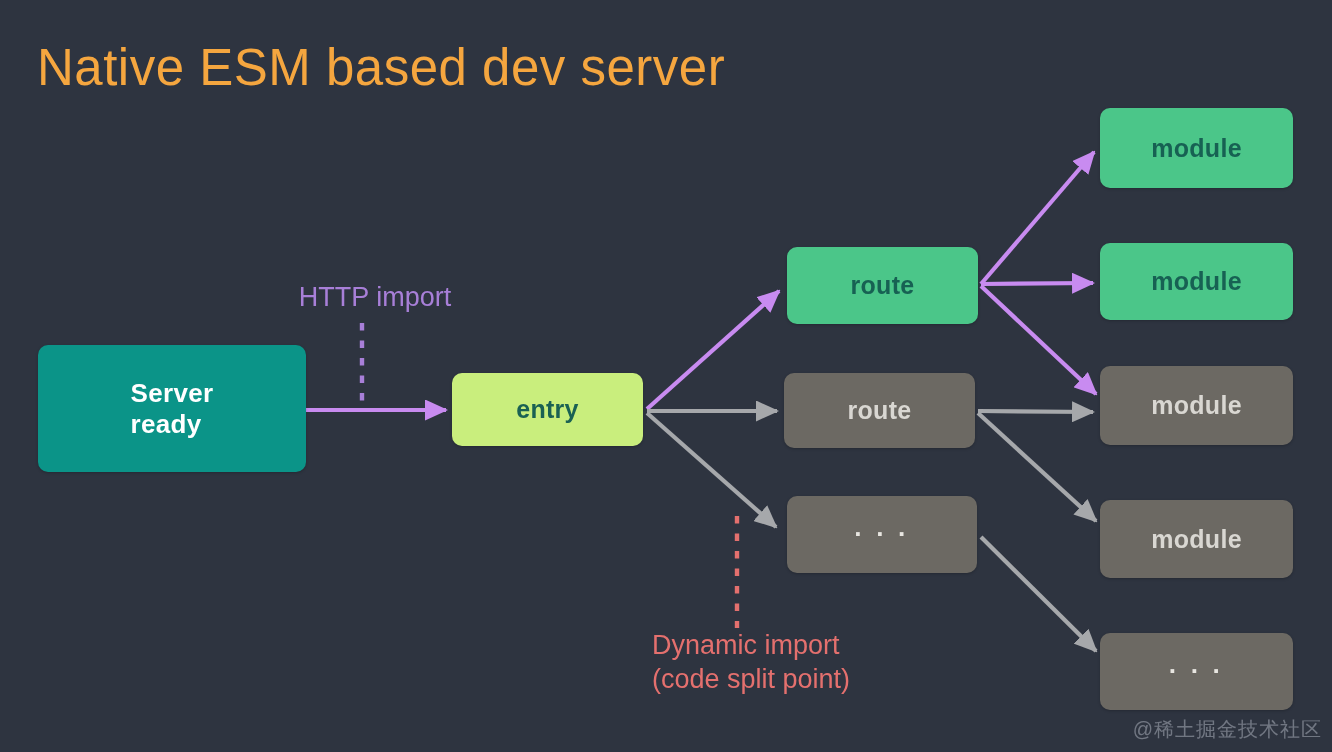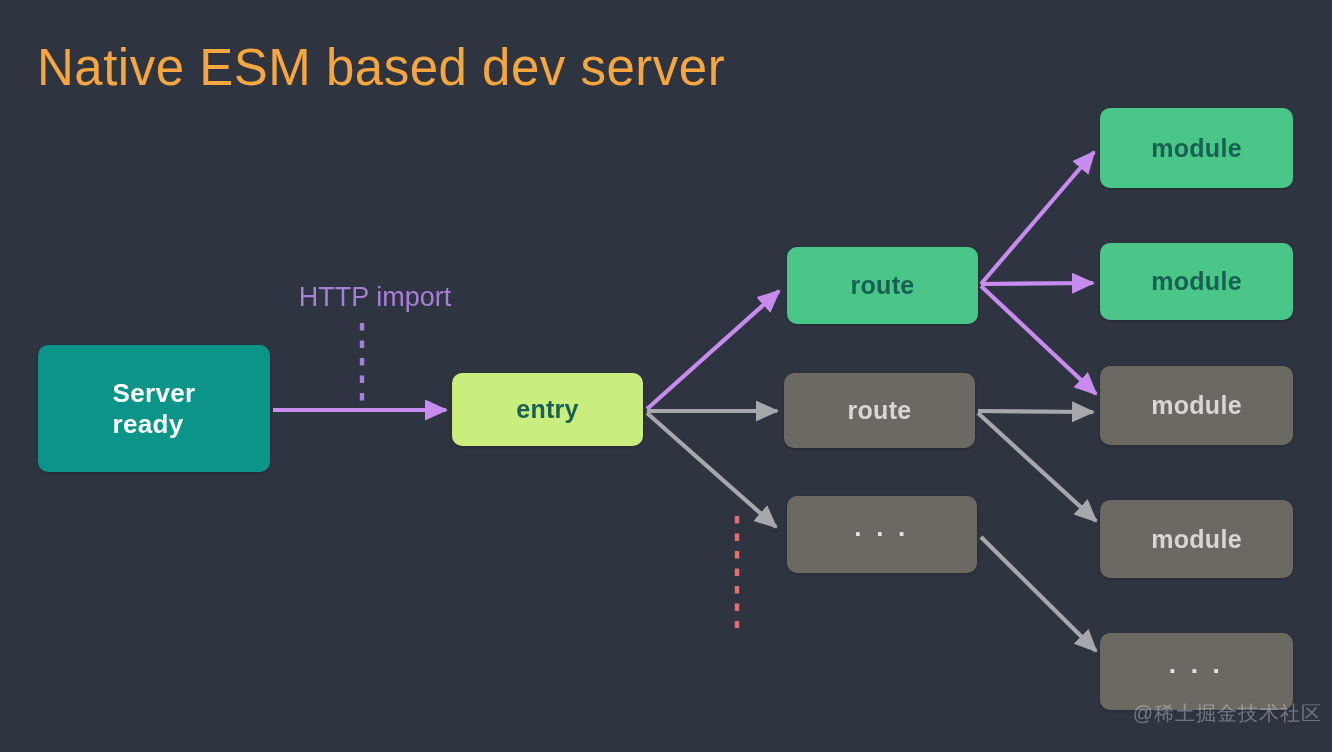--- a/index.html
+++ b/index.html
@@ -54,21 +54,21 @@
   }
   .http-label {
     color: #a87fd8;
     transform: translateX(-50%);
     white-space: nowrap;
   }
   .dyn-label { color: #e4706e; }
   .watermark {
     position: absolute;
     right: 10px;
-    top: 700px;
+    top: 716px;
     font-size: 20px;
     color: rgba(223, 229, 240, 0.38);
     letter-spacing: 1px;
   }
 </style>
 </head>
 <body>
 
 <div class="stage">
   <h1 class="page-title">Native ESM based dev server</h1>
@@ -90,30 +90,34 @@
       <line x1="981" y1="284" x2="1093" y2="283" stroke="#c88bf0" stroke-width="4.2" marker-end="url(#ah-purple)"></line>
       <line x1="981" y1="286" x2="1096" y2="394" stroke="#c88bf0" stroke-width="4.2" marker-end="url(#ah-purple)"></line>
       <line x1="978" y1="411" x2="1093" y2="412" stroke="#a6a8ab" stroke-width="4.2" marker-end="url(#ah-gray)"></line>
       <line x1="978" y1="413" x2="1096" y2="521" stroke="#a6a8ab" stroke-width="4.2" marker-end="url(#ah-gray)"></line>
       <line x1="981" y1="537" x2="1096" y2="651" stroke="#a6a8ab" stroke-width="4.2" marker-end="url(#ah-gray)"></line>
       <line x1="362" y1="323" x2="362" y2="401" stroke="#a87fd8" stroke-width="4.4" stroke-dasharray="7.5 10"></line>
       <line x1="737" y1="516" x2="737" y2="628" stroke="#e4706e" stroke-width="4.4" stroke-dasharray="7.5 10"></line>
     </svg>
 
   <div id="nodes">
-      <div class="node teal" style="left: 38px; top: 345px; width: 232px; height: 127px; font-size: 26px;">Server
+      <div class="node teal" style="left: 38px; top: 345px; width: 268px; height: 127px; font-size: 26px;">Server
 ready</div>
       <div class="node lime" style="left: 452px; top: 373px; width: 191px; height: 73px;">entry</div>
       <div class="node green" style="left: 787px; top: 247px; width: 191px; height: 77px;">route</div>
       <div class="node gray" style="left: 784px; top: 373px; width: 191px; height: 75px;">route</div>
       <div class="node gray dots" style="left: 787px; top: 496px; width: 190px; height: 77px;">· · ·</div>
       <div class="node green" style="left: 1100px; top: 108px; width: 193px; height: 80px;">module</div>
       <div class="node green" style="left: 1100px; top: 243px; width: 193px; height: 77px;">module</div>
       <div class="node gray" style="left: 1100px; top: 366px; width: 193px; height: 79px;">module</div>
       <div class="node gray" style="left: 1100px; top: 500px; width: 193px; height: 78px;">module</div>
       <div class="node gray dots" style="left: 1100px; top: 633px; width: 193px; height: 77px;">· · ·</div>
     </div>
 
   <div class="float-label http-label" style="left: 375px; top: 280px;">HTTP import</div>
 
+  <div class="float-label dyn-label" style="left: 652px; top: 628px;">
+    <div>Dynamic import</div>
+    <div>(code split point)</div>
+  </div>
 
   <div class="watermark">@稀土掘金技术社区</div>
 </div>
 
 </body></html>

